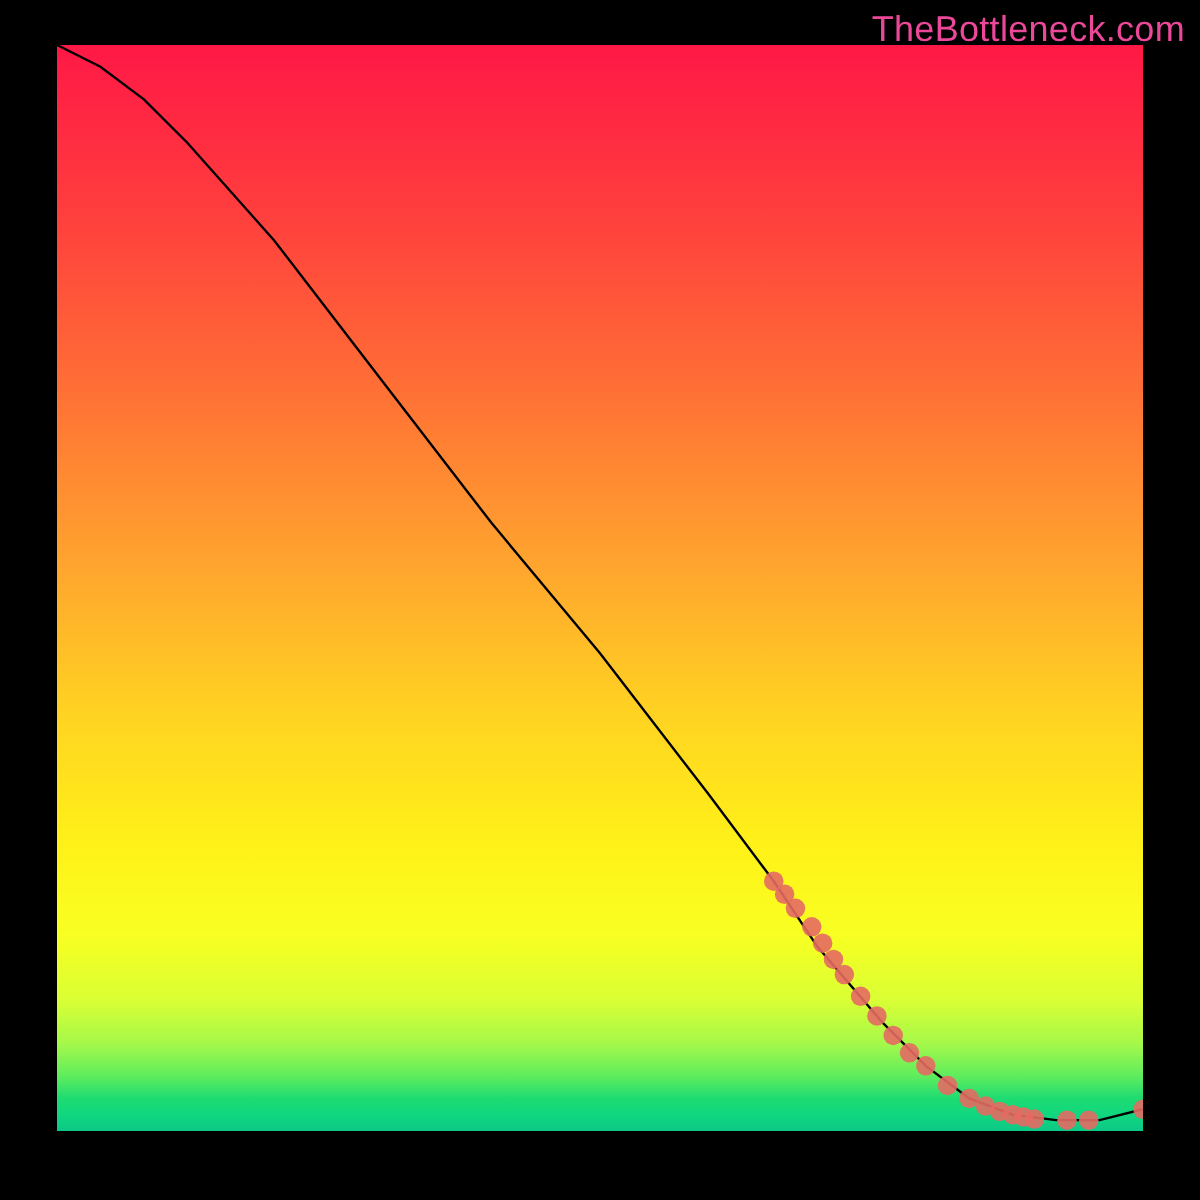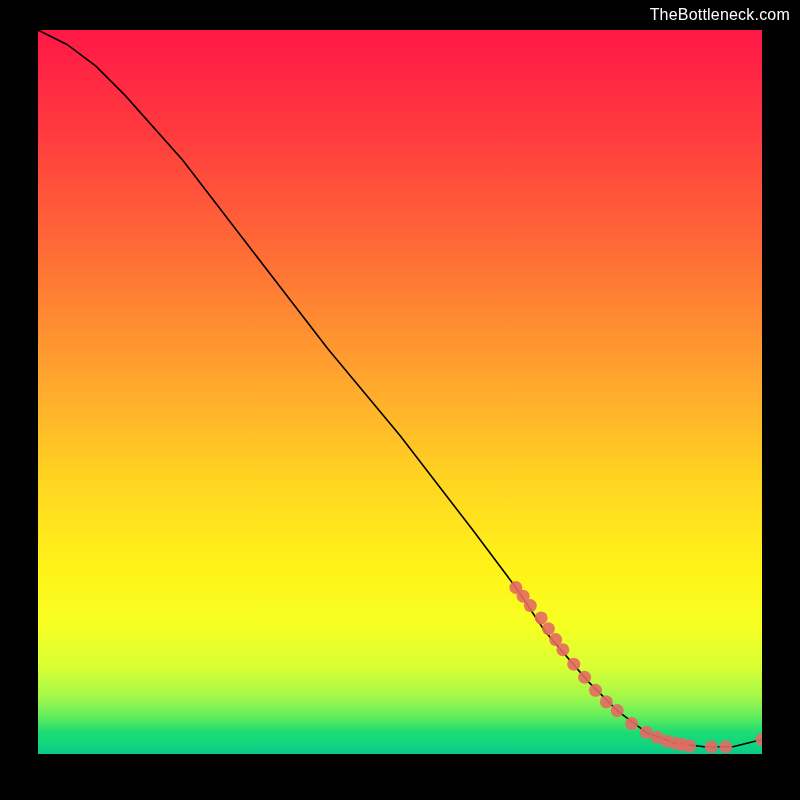--- a/index.html
+++ b/index.html
@@ -14,22 +14,22 @@
   .frame {
     position: relative;
     width: 800px;
     height: 800px;
     background: #000;
   }
   .watermark {
     position: absolute;
     top: 6px;
     right: 10px;
-    color: #ffffff;
-    font-size: 16px;
+    color: #ec4899;
+    font-size: 24px;
     font-weight: 400;
     letter-spacing: 0.2px;
     user-select: none;
   }
   .plot {
     position: absolute;
     left: 38px;
     top: 30px;
     width: 724px;
     height: 724px;

